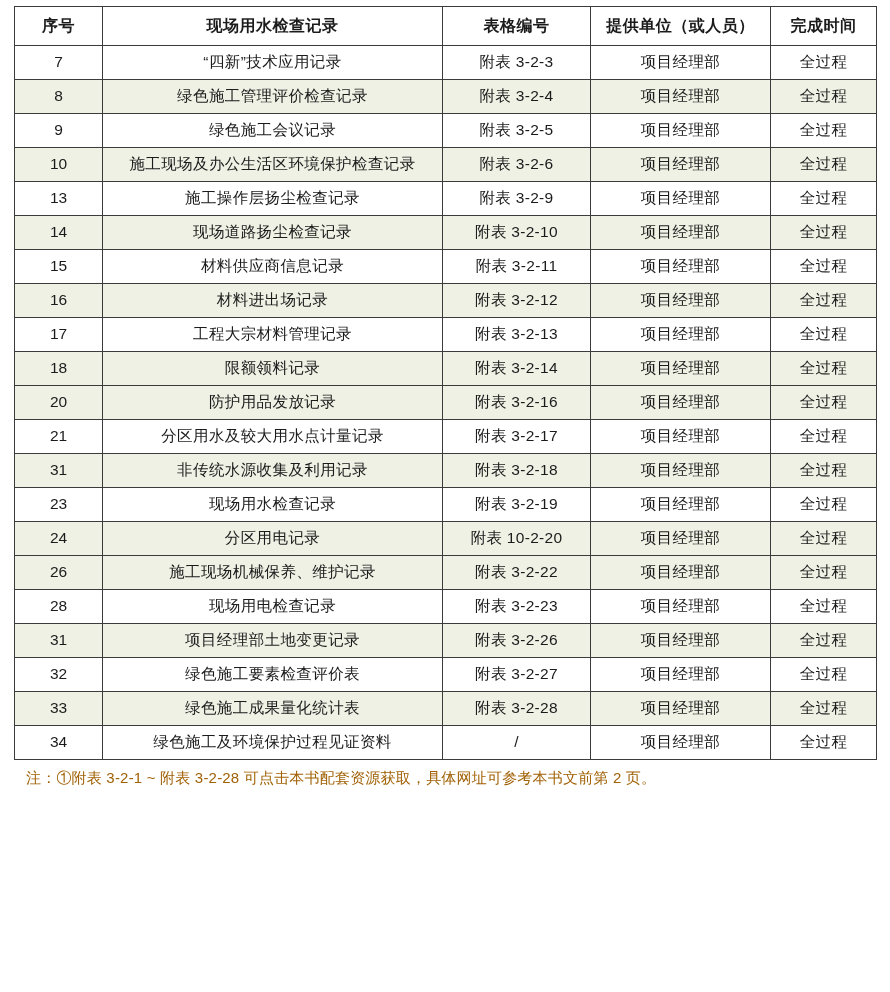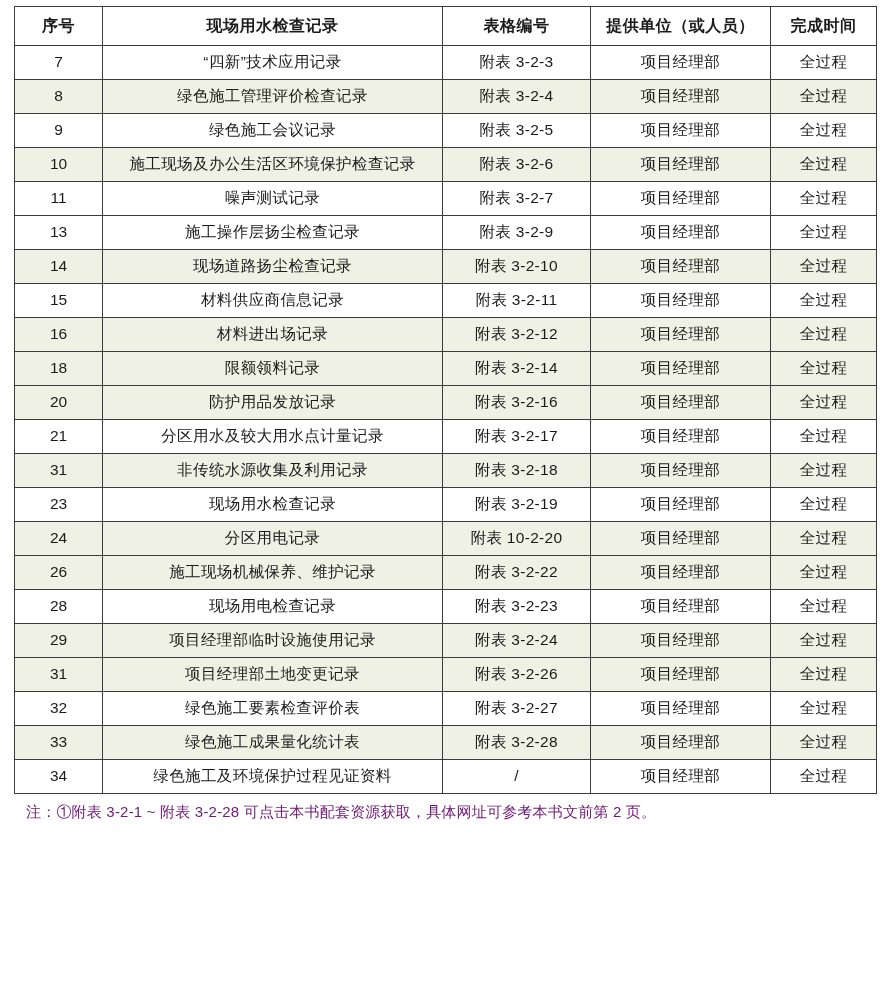--- a/index.html
+++ b/index.html
@@ -69,21 +69,21 @@
   td.unit {
     letter-spacing: 0.4px;
   }
   td.time {
     letter-spacing: 0.4px;
   }
   .note {
     margin-top: 9px;
     font-size: 15px;
     letter-spacing: 0.2px;
-    color: #701a75;
+    color: #a16207;
     padding-left: 12px;
     white-space: nowrap;
   }
 </style>
 </head>
 <body>
 
 <div class="page">
 
   <table class="doc-table">
@@ -126,27 +126,20 @@
           <td class="time">全过程</td>
         </tr>
         <tr class="even">
           <td class="num">10</td>
           <td class="name">施工现场及办公生活区环境保护检查记录</td>
           <td class="code">附表 3-2-6</td>
           <td class="unit">项目经理部</td>
           <td class="time">全过程</td>
         </tr>
         <tr class="odd">
-          <td class="num">11</td>
-          <td class="name">噪声测试记录</td>
-          <td class="code">附表 3-2-7</td>
-          <td class="unit">项目经理部</td>
-          <td class="time">全过程</td>
-        </tr>
-        <tr class="odd">
           <td class="num">13</td>
           <td class="name">施工操作层扬尘检查记录</td>
           <td class="code">附表 3-2-9</td>
           <td class="unit">项目经理部</td>
           <td class="time">全过程</td>
         </tr>
         <tr class="even">
           <td class="num">14</td>
           <td class="name">现场道路扬尘检查记录</td>
           <td class="code">附表 3-2-10</td>
@@ -160,20 +153,27 @@
           <td class="unit">项目经理部</td>
           <td class="time">全过程</td>
         </tr>
         <tr class="even">
           <td class="num">16</td>
           <td class="name">材料进出场记录</td>
           <td class="code">附表 3-2-12</td>
           <td class="unit">项目经理部</td>
           <td class="time">全过程</td>
         </tr>
+        <tr class="odd">
+          <td class="num">17</td>
+          <td class="name">工程大宗材料管理记录</td>
+          <td class="code">附表 3-2-13</td>
+          <td class="unit">项目经理部</td>
+          <td class="time">全过程</td>
+        </tr>
         <tr class="even">
           <td class="num">18</td>
           <td class="name">限额领料记录</td>
           <td class="code">附表 3-2-14</td>
           <td class="unit">项目经理部</td>
           <td class="time">全过程</td>
         </tr>
         <tr class="even">
           <td class="num">20</td>
           <td class="name">防护用品发放记录</td>
@@ -217,27 +217,20 @@
           <td class="time">全过程</td>
         </tr>
         <tr class="odd">
           <td class="num">28</td>
           <td class="name">现场用电检查记录</td>
           <td class="code">附表 3-2-23</td>
           <td class="unit">项目经理部</td>
           <td class="time">全过程</td>
         </tr>
         <tr class="even">
-          <td class="num">29</td>
-          <td class="name">项目经理部临时设施使用记录</td>
-          <td class="code">附表 3-2-24</td>
-          <td class="unit">项目经理部</td>
-          <td class="time">全过程</td>
-        </tr>
-        <tr class="even">
           <td class="num">31</td>
           <td class="name">项目经理部土地变更记录</td>
           <td class="code">附表 3-2-26</td>
           <td class="unit">项目经理部</td>
           <td class="time">全过程</td>
         </tr>
         <tr class="odd">
           <td class="num">32</td>
           <td class="name">绿色施工要素检查评价表</td>
           <td class="code">附表 3-2-27</td>

